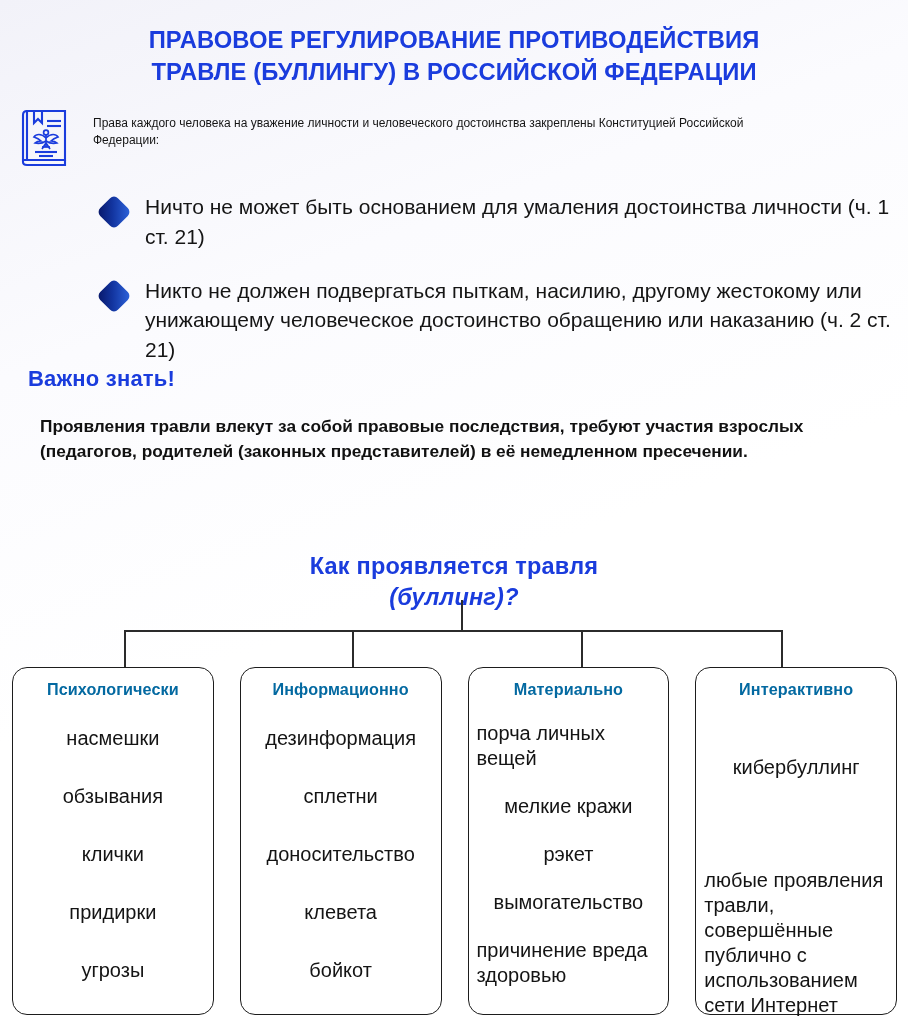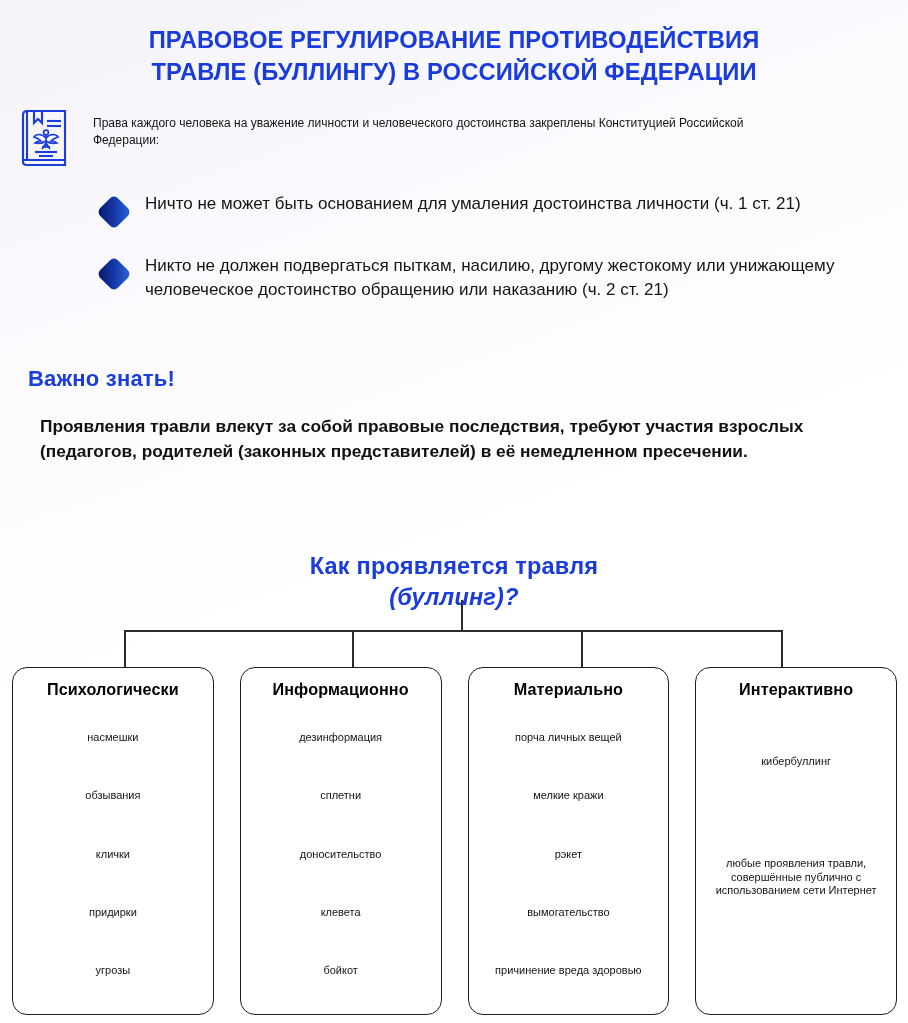--- a/index.html
+++ b/index.html
@@ -78,21 +78,21 @@
     margin-bottom: 24px;
   }
   .diamond {
     flex: 0 0 36px;
     width: 36px;
     height: 36px;
     margin-top: 2px;
   }
   .bullet-text {
     margin-left: 13px;
-    font-size: 17px;
+    font-size: 21px;
     line-height: 1.42;
     color: #151515;
   }
 
   
   .important-head {
     position: absolute;
     top: 366px;
     left: 28px;
     font-size: 22px;
@@ -153,35 +153,34 @@
     border-radius: 15px;
     background: #ffffff;
     padding: 12px 8px 10px 8px;
     display: flex;
     flex-direction: column;
   }
   .cat-title {
     text-align: center;
     font-size: 16.2px;
     font-weight: bold;
-    color: #000000;
+    color: #0369a1;
     letter-spacing: 0.1px;
     margin-bottom: 4px;
   }
   .cat-items {
     flex: 1;
     display: flex;
     flex-direction: column;
     justify-content: space-around;
     align-items: center;
     padding: 6px 0 4px 0;
   }
   .cat-item {
-    text-align: center;
-    font-size: 11px;
+    font-size: 20px;
     line-height: 1.25;
     color: #141414;
   }
   .cat-box.single .cat-items {
     justify-content: flex-start;
     padding-top: 52px;
   }
   .cat-box.single .cat-item:first-child { margin-bottom: 88px; }
 </style>
 </head>

